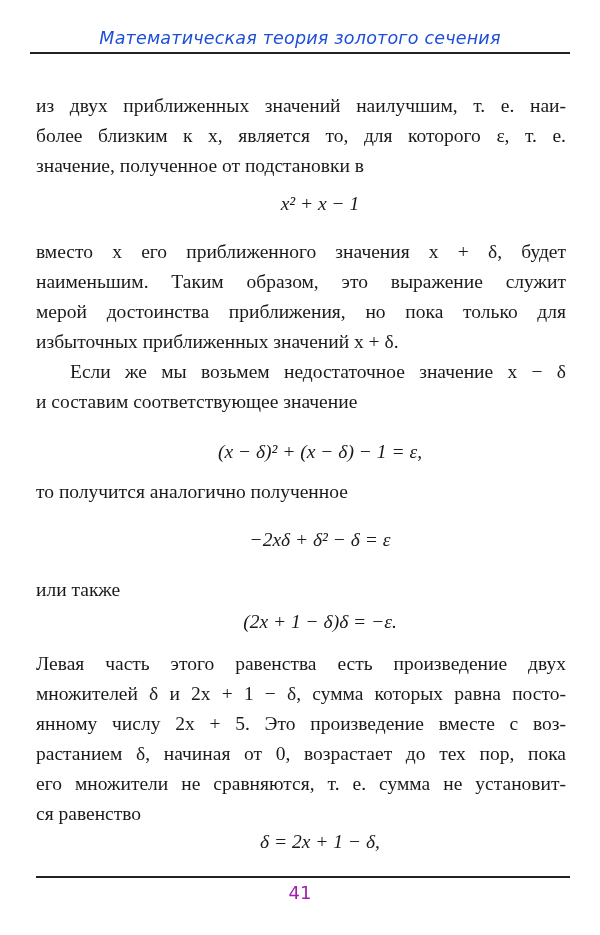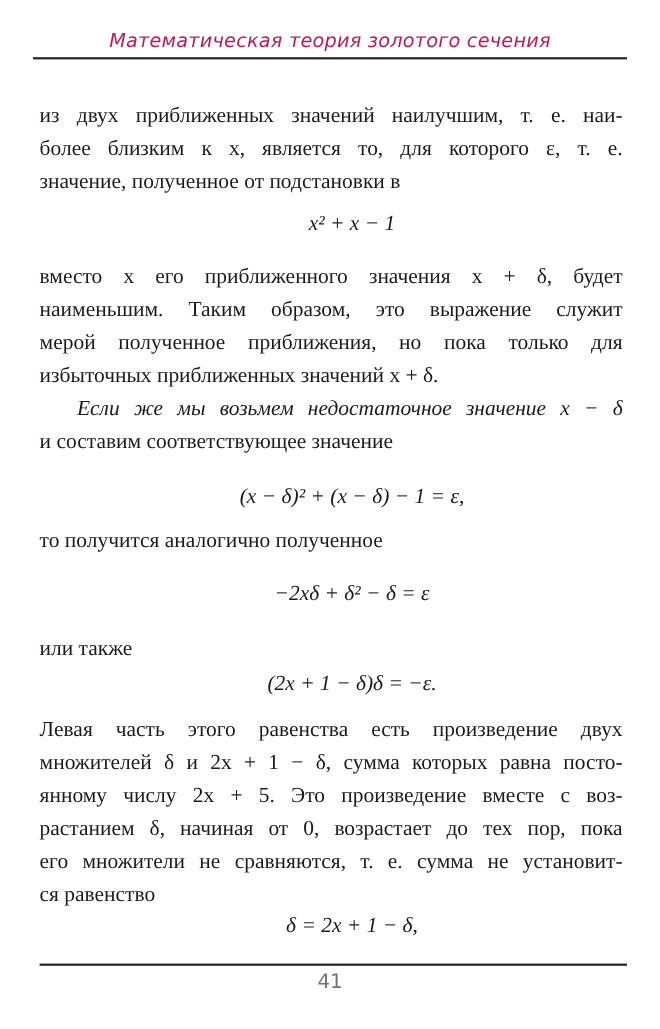--- a/index.html
+++ b/index.html
@@ -1,58 +1,58 @@
 <!DOCTYPE html>
 <html><head>
   <meta charset="utf-8">
   <style>
     html, body { margin:0; padding:0; background:#ffffff; }
     body { width:600px; height:935px; position:relative; overflow:hidden; color:#1a1a1a; }
     .header-title {
       position:absolute; left:0; width:600px; top:28px; text-align:center;
       font-family:"DejaVu Sans", sans-serif; font-style:italic; font-size:17.5px;
-      letter-spacing:0.2px; color:#be185d;
+      letter-spacing:0.2px; color:#1d4ed8;
     }
     .rule { position:absolute; height:2px; background:#222; }
     .rule.top { left:30px; width:540px; top:52px; }
     .rule.bottom { left:36px; width:534px; top:876px; }
     .line {
       position:absolute; left:36px; width:530px; white-space:nowrap;
       font-family:"Liberation Serif", serif; font-size:19.5px; line-height:24px;
     }
     .line.justify { text-align:justify; text-align-last:justify; }
-    .line.indent { left:70px; width:496px;font-style:italic; }
+    .line.indent { left:70px; width:496px; }
     .formula {
       position:absolute; left:0; width:600px; text-align:center; white-space:nowrap;
       font-family:"Liberation Serif", serif; font-size:19.5px; line-height:24px;
     }
     .m { font-style:italic;padding-left:20px; }
     .page-number {
       position:absolute; left:0; width:600px; top:882px; text-align:center;
-      font-family:"DejaVu Sans", sans-serif; font-size:18px; color:#737373;
+      font-family:"DejaVu Sans", sans-serif; font-size:18px; color:#a21caf;
     }
   </style>
 </head>
 <body>
 
 <div>
   <div class="header-title">Математическая теория золотого сечения</div>
   <div class="rule top"></div>
 </div>
 
 <div>
   <div class="line justify" style="top:94px">из двух приближенных значений наилучшим, т. е. наи-</div>
   <div class="line justify" style="top:124px">более близким к x, является то, для которого ε, т. е.</div>
   <div class="line" style="top:154px">значение, полученное от подстановки в</div>
 
   <div class="formula m" style="top:192px">x² + x − 1</div>
 
   <div class="line justify" style="top:240px">вместо x его приближенного значения x + δ, будет</div>
   <div class="line justify" style="top:270px">наименьшим. Таким образом, это выражение служит</div>
-  <div class="line justify" style="top:300px">мерой полученное приближения, но пока только для</div>
+  <div class="line justify" style="top:300px">мерой достоинства приближения, но пока только для</div>
   <div class="line" style="top:330px">избыточных приближенных значений x + δ.</div>
   <div class="line justify indent" style="top:360px">Если же мы возьмем недостаточное значение x − δ</div>
   <div class="line" style="top:390px">и составим соответствующее значение</div>
 
   <div class="formula m" style="top:440px">(x − δ)² + (x − δ) − 1 = ε,</div>
 
   <div class="line" style="top:480px">то получится аналогично полученное</div>
 
   <div class="formula m" style="top:528px">−2xδ + δ² − δ = ε</div>
 

